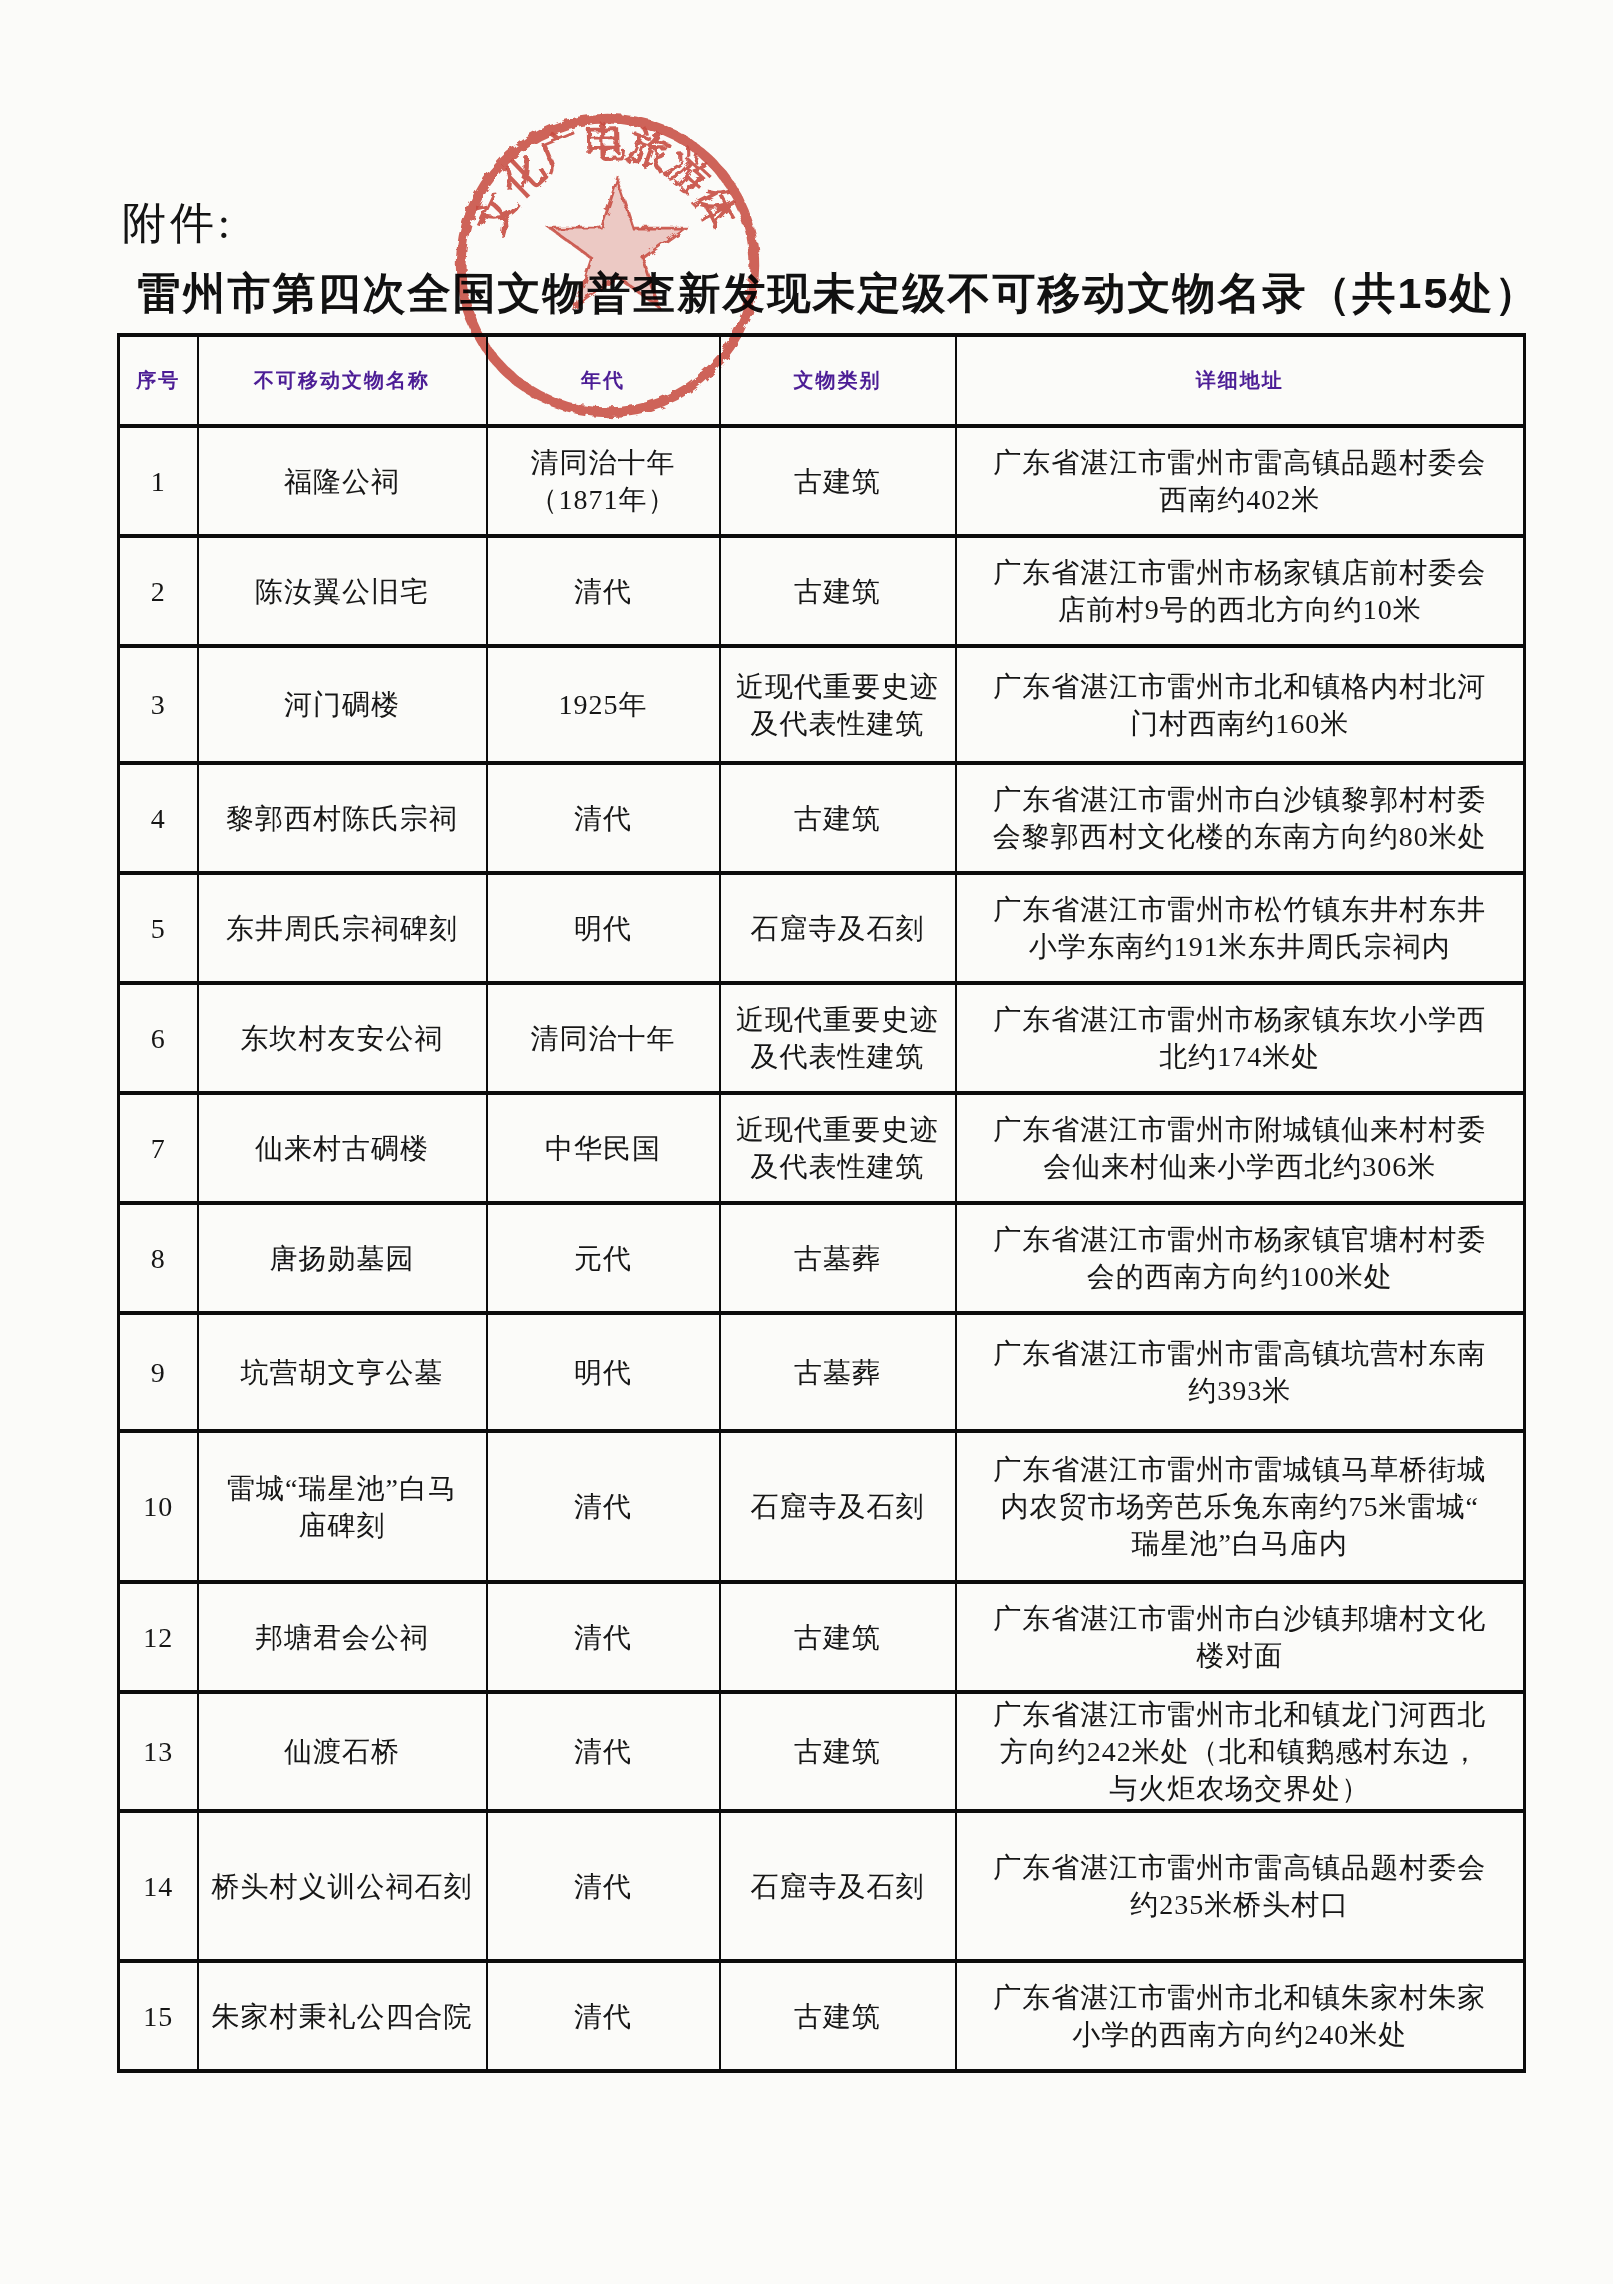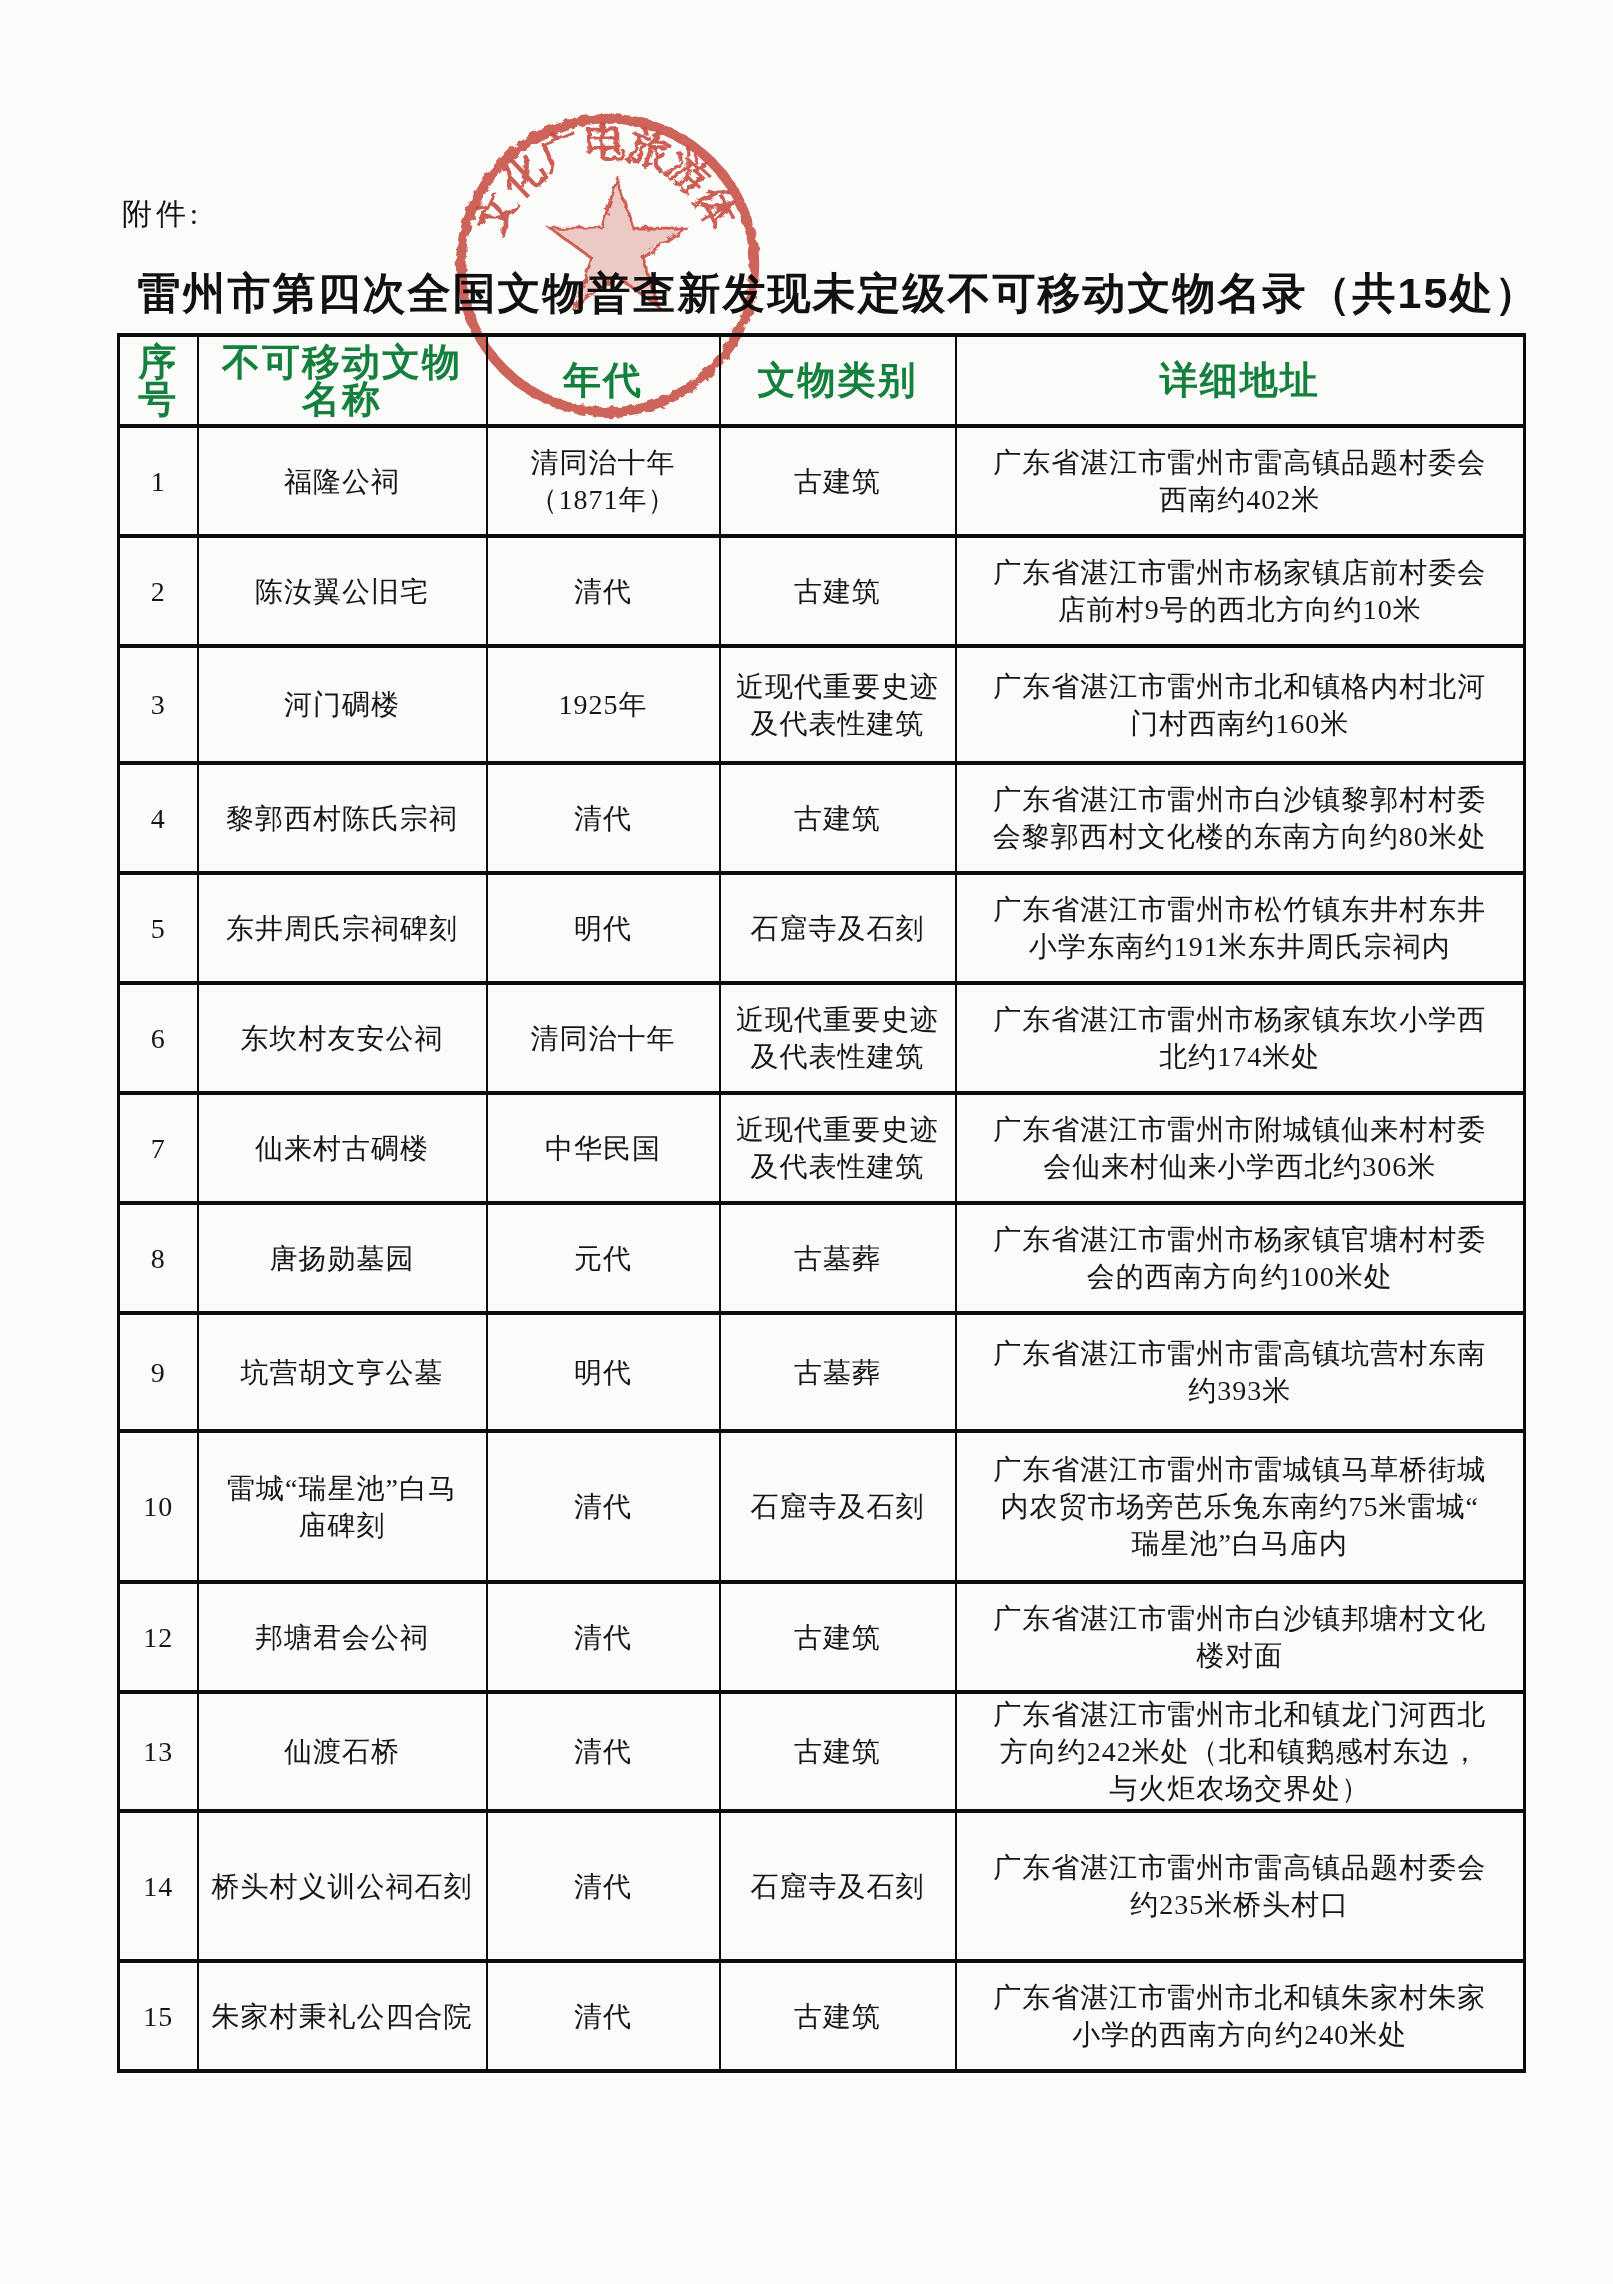--- a/index.html
+++ b/index.html
@@ -5,21 +5,21 @@
   html,body{margin:0;padding:0;}
   body{
     width:1613px;height:2285px;position:relative;
     background:#fbfbf9;
     font-family:"Liberation Serif", serif;
     color:#141414;
     overflow:hidden;
   }
   .attachment{
     position:absolute;left:122px;top:194px;
-    font-size:30px;letter-spacing:3.9px;font-weight:500;
+    font-size:44px;letter-spacing:3.9px;font-weight:500;
     font-family:"Liberation Serif", serif;
   }
   .title{
     position:absolute;left:0;top:265px;width:100%;
     margin:0;text-align:center;
     font-family:"Liberation Sans", sans-serif;
     font-size:43px;font-weight:bold;letter-spacing:2px;
     color:#111;
     padding-left:32px;
   }
@@ -32,22 +32,22 @@
   .relics th,.relics td{
     border:2.9px solid #0c0c0c;
     border-top-width:4.9px;border-bottom-width:4.9px;
     text-align:center;vertical-align:middle;
     padding:2px 3.9px;
     white-space:pre-line;word-break:break-all;
     line-height:37px;
   }
   .relics th{
     font-family:Liberation Sans, sans-serif;
-    font-size:38px;font-weight:bold;letter-spacing:2px;
-    color:#15803d;
+    font-size:20px;font-weight:bold;letter-spacing:2px;
+    color:#4c1d95;
   }
   .relics td{
     font-family:"Liberation Serif", serif;
     font-size:28px;letter-spacing:1px;
     color:#161616;
   }
   thead tr{height:91px;}
   tbody tr{height:110px;}
   tbody tr:nth-child(3){height:117px;}
   tbody tr:nth-child(9){height:118px;}

